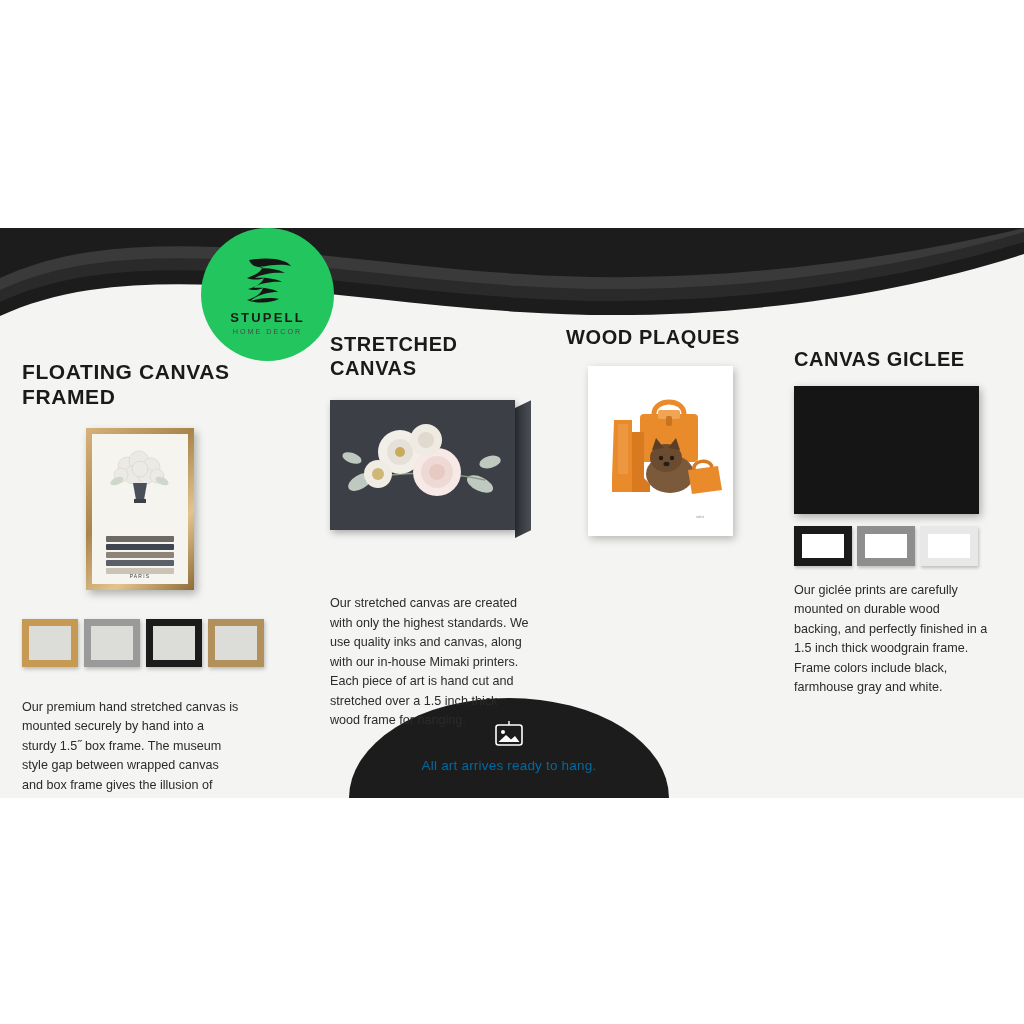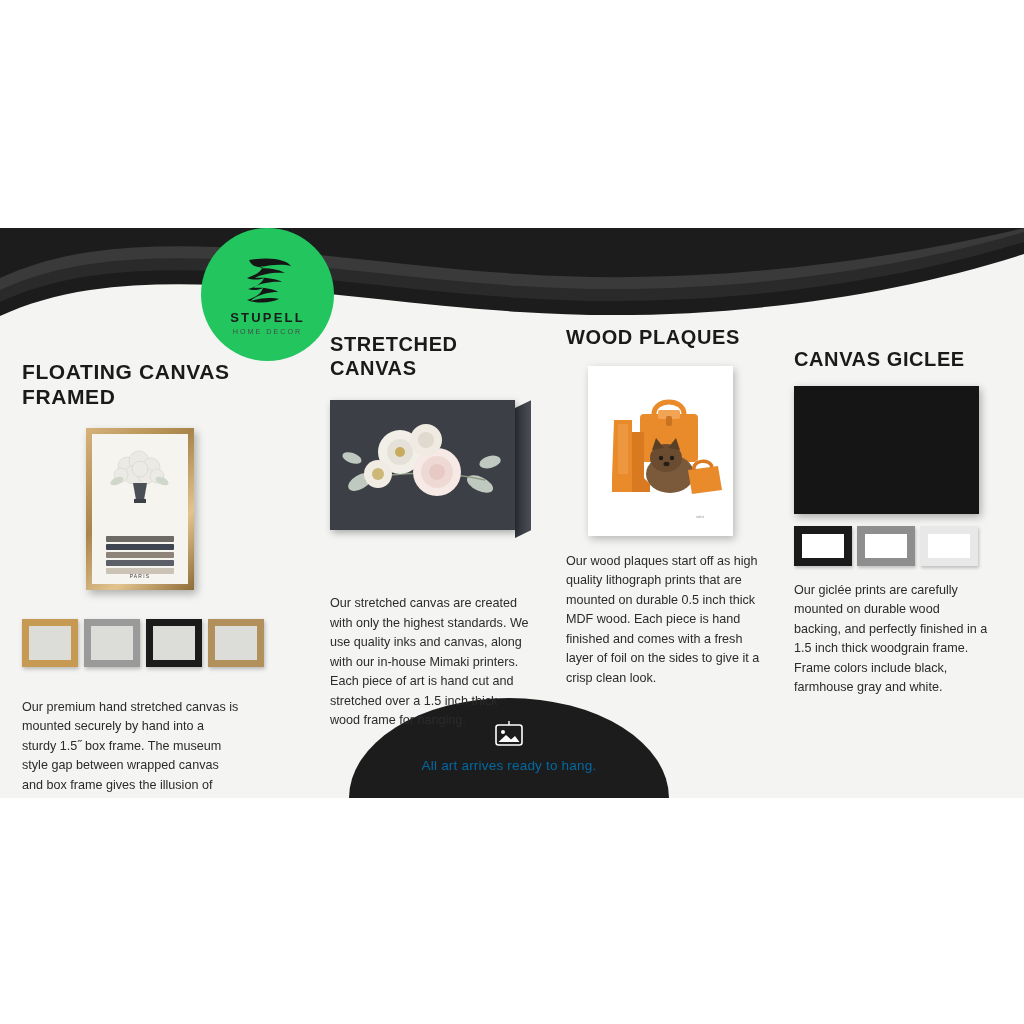--- a/index.html
+++ b/index.html
@@ -392,21 +392,20 @@
           <circle cx="84" cy="92" r="2.2" fill="#1e1a16"></circle>
           <ellipse cx="78.5" cy="98" rx="3" ry="2.2" fill="#241d18"></ellipse>
 
           <path d="M100 104 L130 100 L134 124 L104 128 Z" fill="#e98a2b"></path>
           <path d="M106 104 C104 94, 122 92, 124 101" stroke="#d97a20" stroke-width="3.5" fill="none"></path>
           <text x="108" y="152" font-size="4" fill="#999" font-family="Liberation Serif, serif">artist</text>
         </svg>
       </div>
     </div>
 
-    <div class="col-desc">Our wood plaques start off as high quality lithograph prints that are mounted on durable 0.5 inch thick MDF wood. Each piece is hand finished and comes with a fresh layer of foil on the sides to give it a crisp clean look.</div>
   </div>
 
   <div class="col" id="col4">
     <div class="col-title">
       <div>CANVAS GICLEE</div>
     </div>
 
     <div class="fg-wrap">
       <div class="fg-frame">
         <div class="fg-art">

